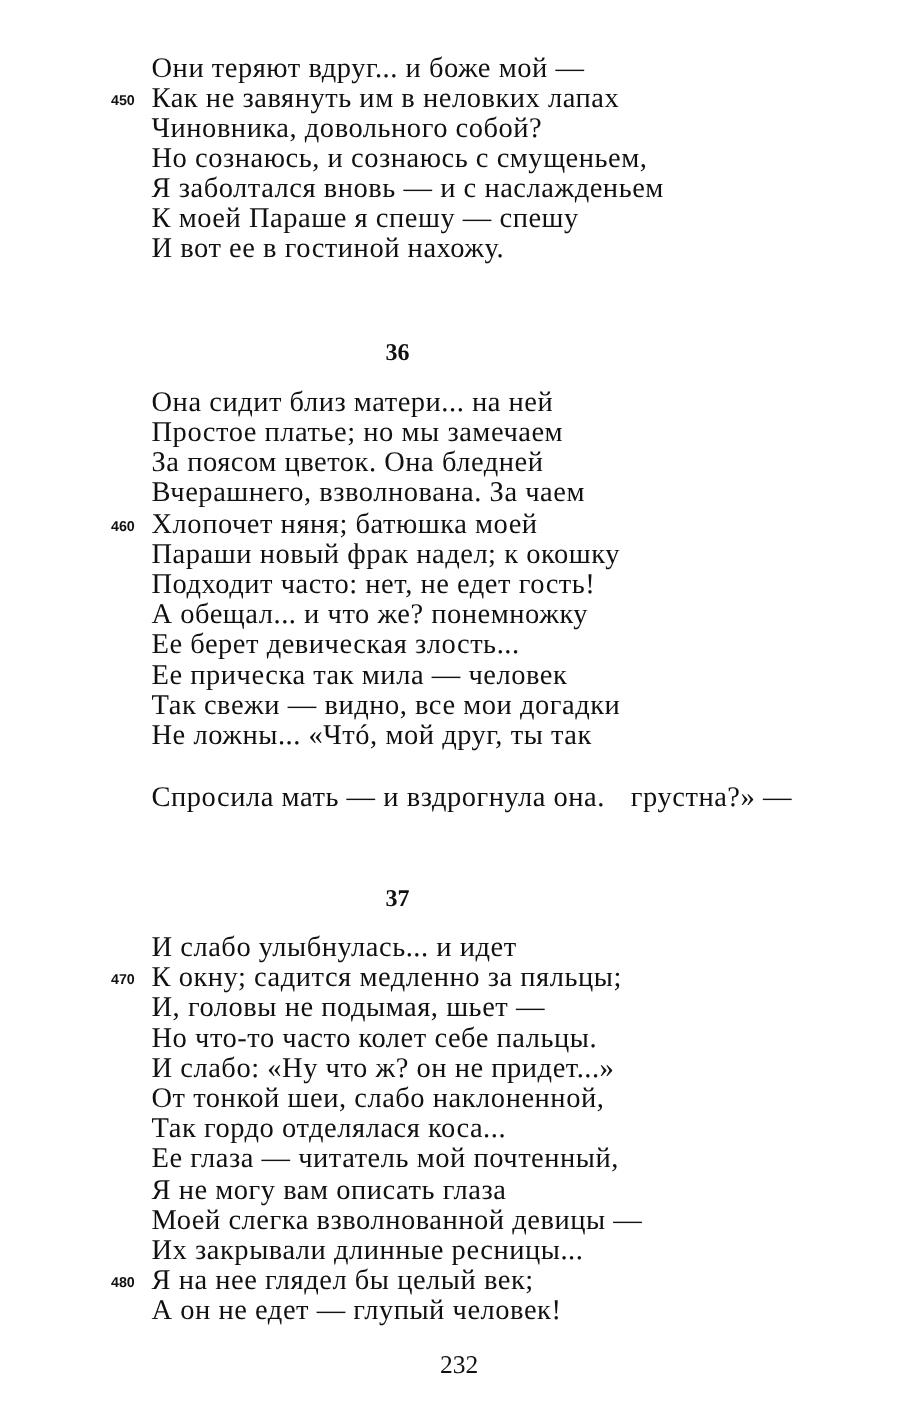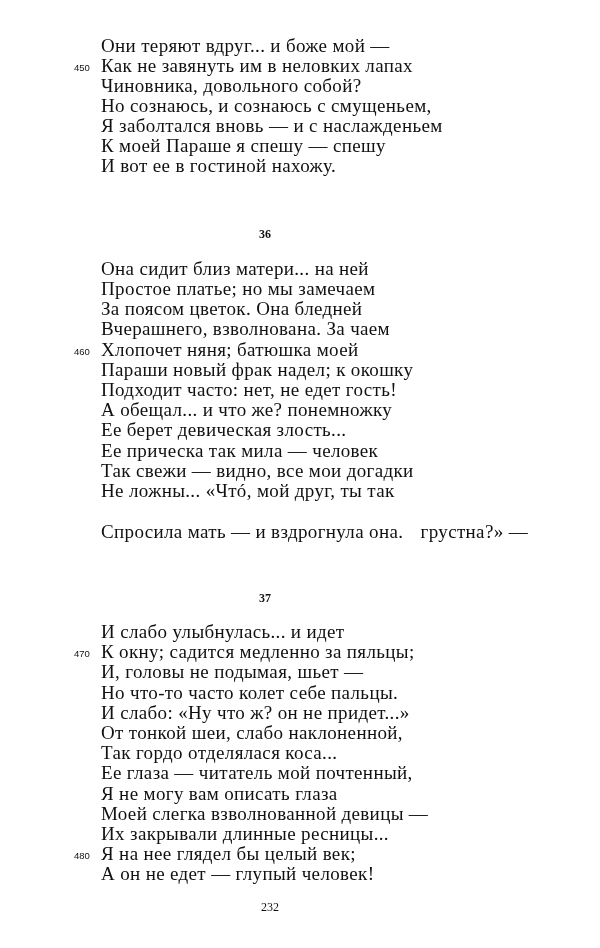--- a/index.html
+++ b/index.html
@@ -1,25 +1,25 @@
 <!DOCTYPE html>
 <html><head>
 <meta charset="utf-8">
 <style>
   html, body { margin:0; padding:0; background:#ffffff; }
   body { width:600px; height:948px; position:relative; overflow:hidden;
          font-family:"Liberation Serif","DejaVu Serif",serif; color:#111; }
   .line { position:absolute; left:101px; font-size:19px; line-height:20px;
           white-space:nowrap; letter-spacing:0.35px; }
-  .lnum { position:absolute; left:74px; font-size:9.5px; font-weight:normal;
+  .lnum { position:absolute; left:74px; font-size:9.5px; font-weight:bold;
           font-family:"Liberation Sans","DejaVu Sans",sans-serif; }
   .stanza-num { position:absolute; left:0; width:530px; text-align:center;
-                font-size:12px; font-weight:bold; }
+                font-size:16px; font-weight:bold; }
   .page-num { position:absolute; left:0; width:540px; text-align:center;
-              font-size:12px; top:900px; }
+              font-size:17px; top:900px;padding-left:36px; }
 </style>
 </head>
 <body>
 
 <div id="page">
 
   <div>
     <div class="line" style="top:36px">Они теряют вдруг... и боже мой —</div>
     <div class="lnum" style="top:62px">450</div>
     <div class="line" style="top:56px">Как не завянуть им в неловких лапах</div>

